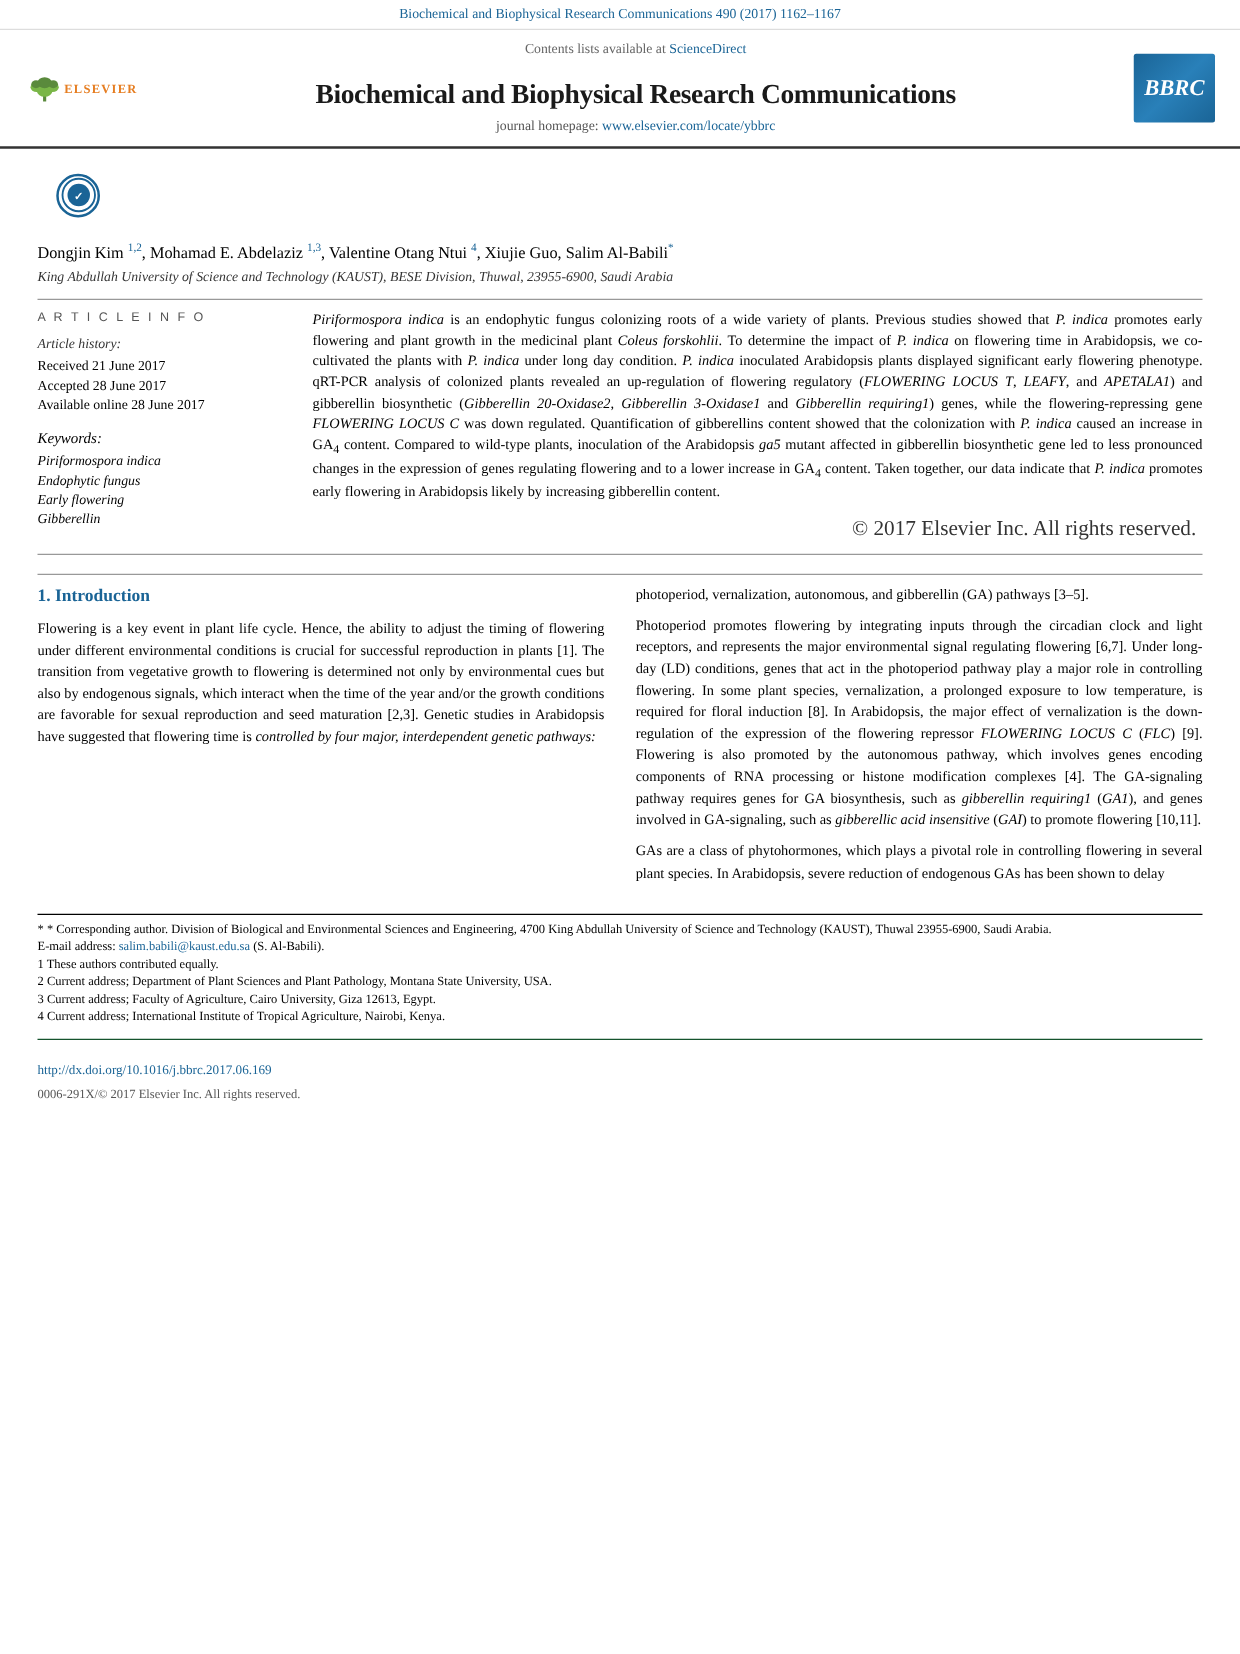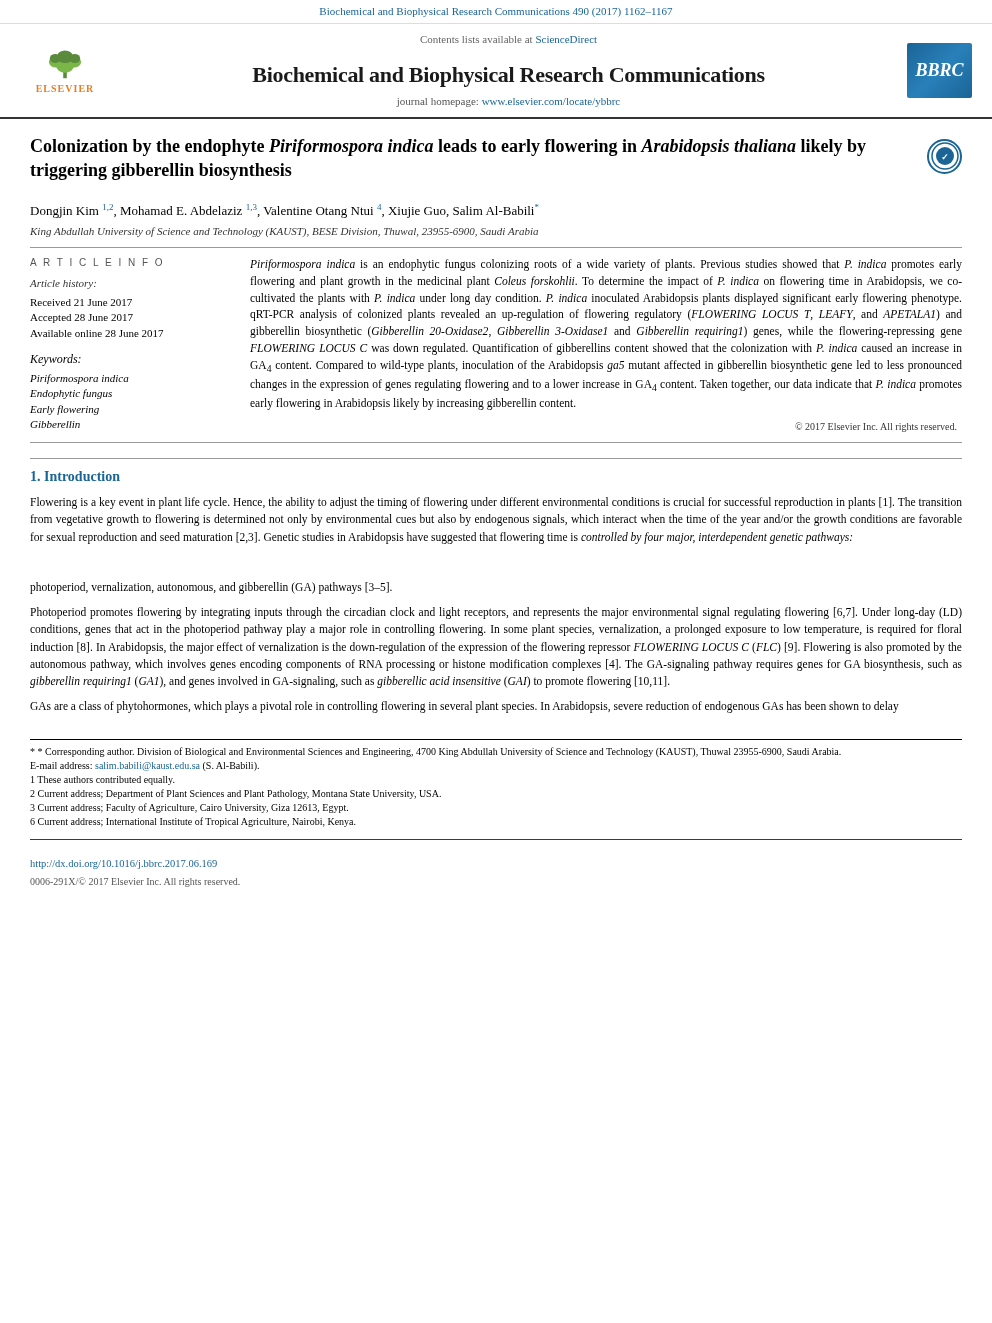--- a/index.html
+++ b/index.html
@@ -50,21 +50,21 @@
     .journal-homepage {
       font-size: 11px;
       color: #555;
       margin-top: 3px;
     }
     .journal-homepage a { color: #1a6496; text-decoration: none; }
     .elsevier-logo {
       width: 90px;
       height: 50px;
       display: flex;
-      flex-direction: column;
+      flex-direction: row;
       align-items: center;
       justify-content: center;
     }
     .elsevier-tree {
       width: 50px;
       height: 35px;
     }
     .elsevier-text {
       font-size: 10px;
       color: #e67e22;
@@ -186,34 +186,33 @@
       font-style: italic;
     }
     .abstract-text {
       font-size: 11.5px;
       line-height: 1.45;
       text-align: justify;
     }
     .abstract-text em { font-style: italic; }
     .copyright {
       text-align: right;
-      font-size: 10px;
+      font-size: 17px;
       color: #333;
       margin-top: 8px;
       padding-right: 5px;
     }
     .intro-section {
       margin-top: 15px;
       padding-top: 8px;
       border-top: 1px solid #999;
     }
     .intro-two-col {
       display: flex;
       gap: 25px;
-      flex-direction: column;
     }
     .intro-col {
       flex: 1;
     }
     .section-title {
       font-size: 14px;
       font-weight: bold;
       color: #1a6496;
       margin-bottom: 8px;
     }
@@ -290,23 +289,20 @@
     </div>
 
     <div class="bbrc-logo">
       <span>BBRC</span>
     </div>
   </div>
 
   <div class="main-content">
 
     <div class="article-title-section">
-      <div class="article-title">
-        <span>Colonization by the endophyte </span><em>Piriformospora indica</em><span> leads to early flowering in </span><em>Arabidopsis thaliana</em><span> likely by triggering gibberellin biosynthesis</span>
-      </div>
       <div class="crossmark">
         <div class="crossmark-inner">
           <svg width="30" height="30" viewBox="0 0 30 30" xmlns="http://www.w3.org/2000/svg">
             <circle cx="15" cy="15" r="13" fill="none" stroke="#1a6496" stroke-width="1.5"></circle>
             <circle cx="15" cy="15" r="9" fill="#1a6496"></circle>
             <text x="15" y="19" text-anchor="middle" fill="white" font-size="9" font-weight="bold">✓</text>
           </svg>
         </div>
       </div>
     </div>
@@ -379,21 +375,21 @@
     <div class="footnote-section">
       <div class="footnote-text">
         * <span>* Corresponding author. Division of Biological and Environmental Sciences and Engineering, 4700 King Abdullah University of Science and Technology (KAUST), Thuwal 23955-6900, Saudi Arabia.</span>
       </div>
       <div class="footnote-text">
         <span>E-mail address: </span><a href="#">salim.babili@kaust.edu.sa</a><span> (S. Al-Babili).</span>
       </div>
       <div class="footnote-text">1  These authors contributed equally.</div>
       <div class="footnote-text">2  Current address; Department of Plant Sciences and Plant Pathology, Montana State University, USA.</div>
       <div class="footnote-text">3  Current address; Faculty of Agriculture, Cairo University, Giza 12613, Egypt.</div>
-      <div class="footnote-text">6  Current address; International Institute of Tropical Agriculture, Nairobi, Kenya.</div>
+      <div class="footnote-text">4  Current address; International Institute of Tropical Agriculture, Nairobi, Kenya.</div>
     </div>
 
     <div class="doi-bar">
       <a href="#" class="doi-link">http://dx.doi.org/10.1016/j.bbrc.2017.06.169</a>
       <br>
       <span class="issn-text">0006-291X/© 2017 Elsevier Inc. All rights reserved.</span>
     </div>
 
   </div>
 </div>

